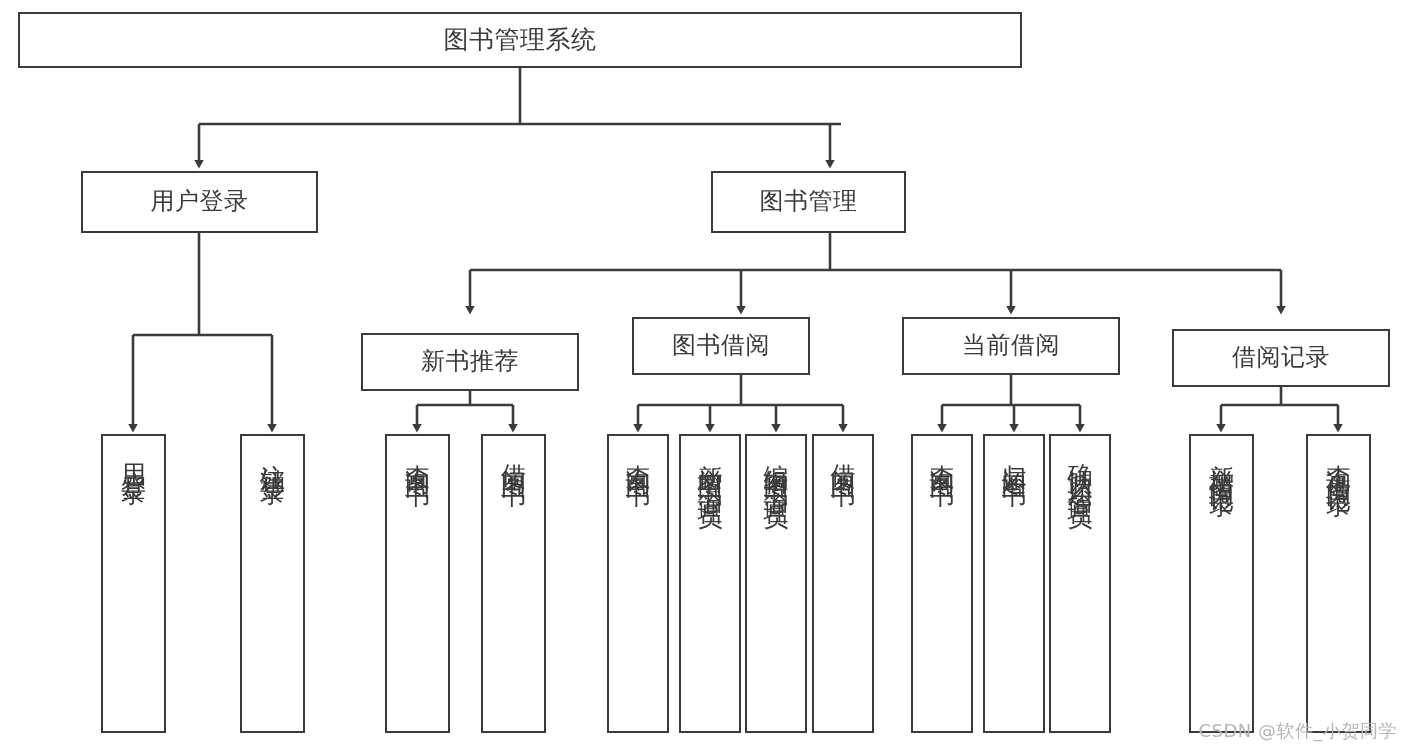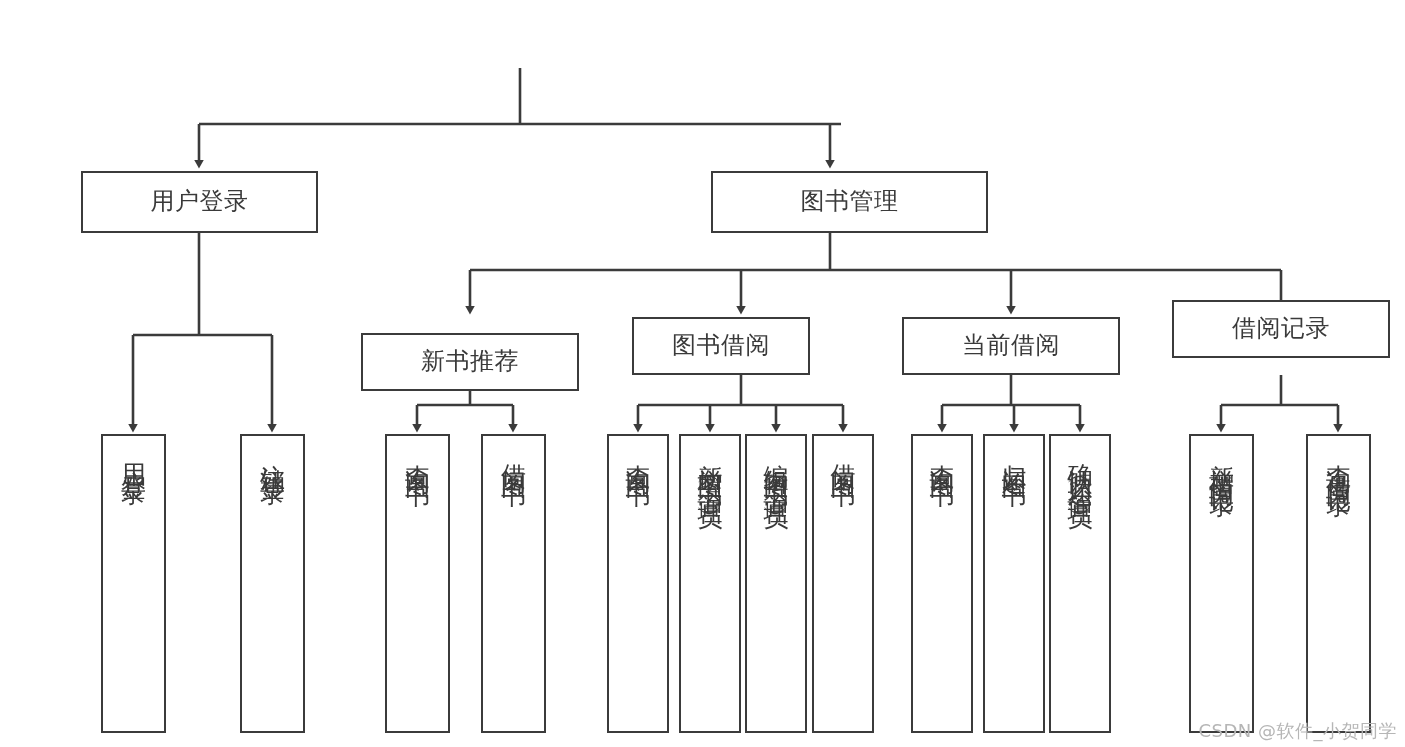--- a/index.html
+++ b/index.html
@@ -125,38 +125,41 @@
       <path d="M1014,405 L1014,424" marker-end="url(#arrowhead)"></path>
       <path d="M1080,405 L1080,424" marker-end="url(#arrowhead)"></path>
 
       <path d="M1281,375 L1281,405"></path>
       <path d="M1221,405 L1338,405"></path>
       <path d="M1221,405 L1221,424" marker-end="url(#arrowhead)"></path>
       <path d="M1338,405 L1338,424" marker-end="url(#arrowhead)"></path>
     </g>
   </svg>
 
+  <div class="node horiz root" style="left: 18px; top: 12px; width: 1004px; height: 56px;">
+    <span class="node-label">图书管理系统</span>
+  </div>
 
   <div class="node horiz" style="left: 81px; top: 171px; width: 237px; height: 62px;">
     <span class="node-label">用户登录</span>
   </div>
-  <div class="node horiz" style="left: 711px; top: 171px; width: 277px; height: 62px;">
+  <div class="node horiz" style="left: 711px; top: 171px; width: 195px; height: 62px;">
     <span class="node-label">图书管理</span>
   </div>
 
   <div class="node horiz" style="left: 361px; top: 333px; width: 218px; height: 58px;">
     <span class="node-label">新书推荐</span>
   </div>
   <div class="node horiz" style="left: 632px; top: 317px; width: 178px; height: 58px;">
     <span class="node-label">图书借阅</span>
   </div>
   <div class="node horiz" style="left: 902px; top: 317px; width: 218px; height: 58px;">
     <span class="node-label">当前借阅</span>
   </div>
-  <div class="node horiz" style="left: 1172px; top: 300px; width: 218px; height: 58px;">
+  <div class="node horiz" style="left: 1172px; top: 329px; width: 218px; height: 58px;">
     <span class="node-label">借阅记录</span>
   </div>
 
   <div class="node vert" style="left: 101px; top: 434px; width: 65px; height: 299px;">
     <span class="node-label">用户登录</span>
   </div>
   <div class="node vert" style="left: 240px; top: 434px; width: 65px; height: 299px;">
     <span class="node-label">注销登录</span>
   </div>
   <div class="node vert" style="left: 385px; top: 434px; width: 65px; height: 299px;">

